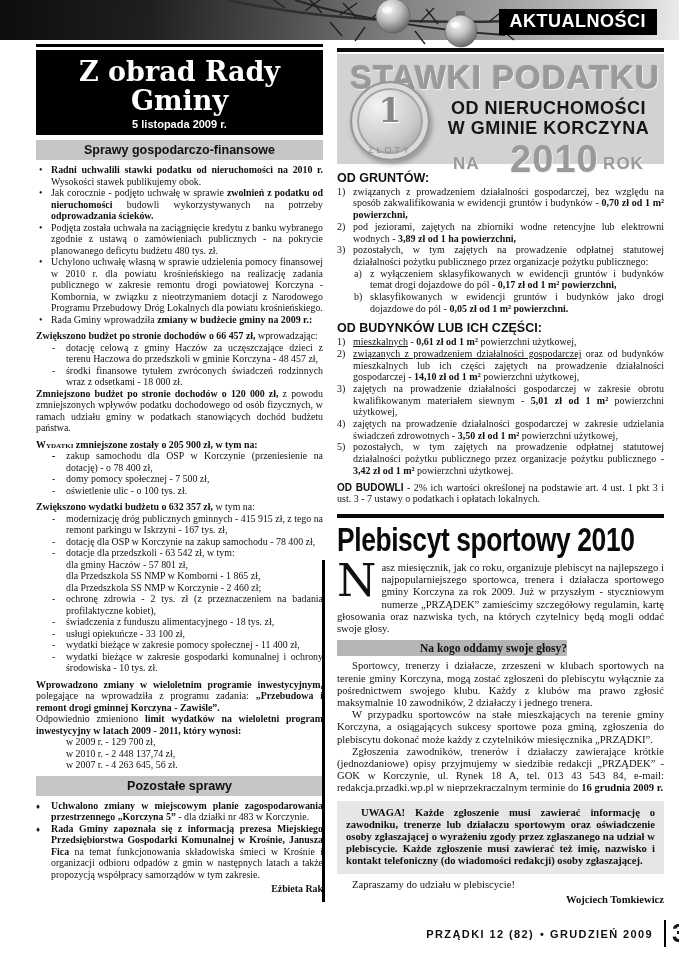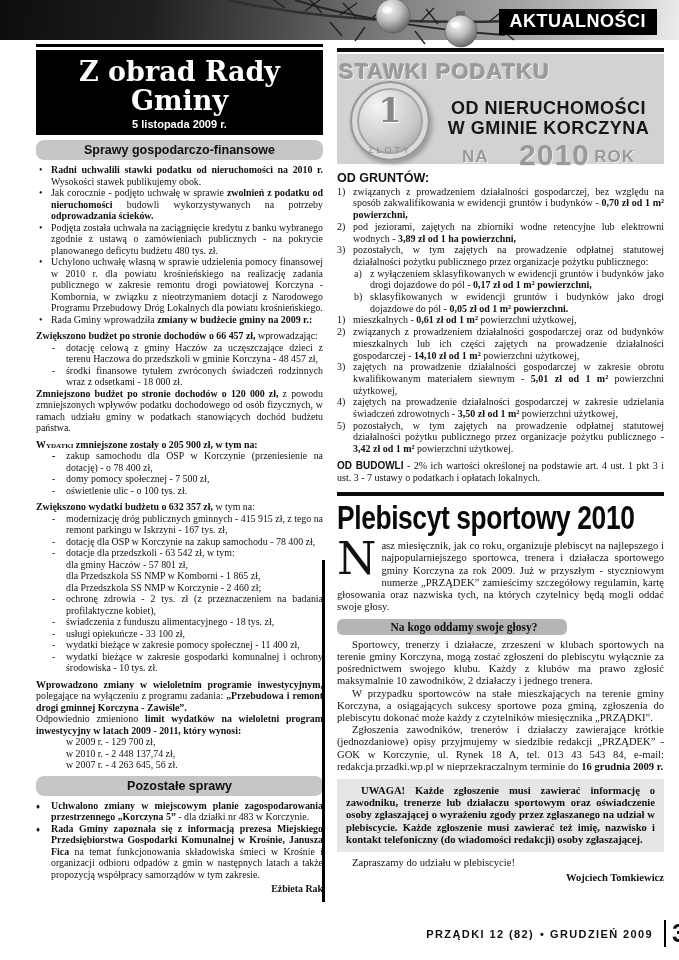--- a/index.html
+++ b/index.html
@@ -28,74 +28,74 @@
 
   
   .col-body{text-align:justify;}
   .left-body{font-size:9.9px;line-height:11.5px;margin-top:4px;}
   .tax-body{font-size:10px;line-height:11.7px;margin-top:7px;}
   .pleb-body{font-size:10.6px;line-height:12.2px;}
 
   .blk{margin:0;}
   .gap{margin-top:5px;}
   .b{font-weight:bold;}
-  .u{}
+  .u{text-decoration:underline;}
   .sf{font-family:"Liberation Sans",sans-serif;}
   .sc{font-variant:small-caps;}
 
   .bullet{position:relative;padding-left:15px;}
   .bullet>.mk{position:absolute;left:3px;}
   .diamond{position:relative;padding-left:15px;}
   .diamond>.mk{position:absolute;left:0;font-size:8px;top:1px;}
   .dash{position:relative;padding-left:30px;}
   .dash>.mk{position:absolute;left:16px;}
   .sub{padding-left:30px;}
   .para{}
   .num{position:relative;padding-left:16px;}
   .num>.mk{position:absolute;left:0;}
   .alpha{position:relative;padding-left:33px;}
   .alpha>.mk{position:absolute;left:17px;}
 
   .grayhead{background:var(--gray-bar,#c6c6c6);font-family:"Liberation Sans",sans-serif;
             font-weight:bold;font-size:12.5px;line-height:14px;text-align:center;
-            padding:3px 0;margin:5px 0 4px;border-radius:8px;}
+            padding:3px 0;margin:5px 0 4px;}
   .taxhead{font-family:"Liberation Sans",sans-serif;font-weight:bold;font-size:12.5px;
            margin-top:9px;margin-bottom:1px;text-align:left;}
   .sign{text-align:right;font-weight:bold;margin-top:3px;}
 
   
   .taxbox{position:relative;background:var(--header-gray,#d2d2d2);height:110px;margin-top:2px;}
-  .tax-title{position:absolute;top:5px;left:2px;right:4px;text-align:left;
-             font-family:"Liberation Sans",sans-serif;font-weight:bold;font-size:22px;
+  .tax-title{position:absolute;top:5px;left:2px;right:4px;text-align:right;
+             font-family:"Liberation Sans",sans-serif;font-weight:bold;font-size:33px;
              letter-spacing:1px;color:var(--title-gray,#9a9a9a);
              text-shadow:1px 1px 0 #efefef,-1px -1px 1px rgba(0,0,0,.28);}
   .coin{position:absolute;left:13px;top:27px;width:76px;height:76px;border-radius:50%;
         background:radial-gradient(circle at 35% 30%,#f4f4f4,#c8c8c8 55%,#8d8d8d 95%);
         border:2px solid #979797;
         box-shadow:inset 0 0 0 5px #dadada,inset 0 0 0 7px #a5a5a5,2px 3px 5px rgba(0,0,0,.3);}
   .coin-value{font-family:"DejaVu Serif",serif;font-size:33px;line-height:33px;font-weight:bold;
               color:#878787;text-align:center;margin-top:11px;text-shadow:1px 1px 0 #fff;}
   .coin-cur{font-size:9px;letter-spacing:3px;color:#909090;text-align:center;margin-top:18px;
             font-family:"Liberation Sans",sans-serif;}
   .tax-sub{position:absolute;left:102px;right:6px;top:44px;text-align:center;
            font-family:"Liberation Sans",sans-serif;font-weight:bold;color:#161616;}
   .tax-sub1,.tax-sub2{font-size:18px;line-height:20px;letter-spacing:.5px;}
   .tax-year{margin-top:0;color:var(--title-gray,#9a9a9a);text-shadow:1px 1px 0 #eee;}
   .yp,.ys{font-size:17px;letter-spacing:1px;}
-  .yy{font-size:30px;letter-spacing:1px;vertical-align:-3px;margin-left:26px;}
+  .yy{font-size:38px;letter-spacing:1px;vertical-align:-3px;margin-left:26px;}
 
   
   .pleb-rule{margin-top:9px;}
   .pleb-title{font-family:"Liberation Sans",sans-serif;font-weight:bold;font-size:33px;
               line-height:38px;white-space:nowrap;letter-spacing:-.5px;color:#0a0a0a;
               transform:scaleX(.8);transform-origin:0 50%;margin:3px 0 3px;}
   .dropcappara .dropcap{float:left;font-family:"DejaVu Serif",serif;font-size:45px;
                         line-height:36px;padding:1px 5px 0 0;}
   .plebhead{background:#b5b5b5;width:63%;font-weight:bold;font-size:11.5px;
-            padding:2px 0 2px 24px;margin:5px 0 4px;text-align:center;border-radius:6px;}
+            padding:2px 0 2px 24px;margin:5px 0 4px;text-align:right;}
   .pindent{text-indent:15px;}
   .graybox{background:var(--gray-box,#e6e6e6);font-weight:bold;padding:6px 9px;
            margin:6px 0 5px;text-indent:15px;}
 
   
   .footer{position:absolute;right:16px;bottom:12px;display:flex;align-items:center;gap:6px;
           font-family:"Liberation Sans",sans-serif;}
   .fj,.fd{font-weight:bold;font-size:11px;letter-spacing:1.4px;}
   .fsep{font-size:11px;font-weight:bold;}
   .fbar{width:2px;height:27px;background:#000;margin-left:5px;}
@@ -172,21 +172,21 @@
         <div class="blk dash"><span class="mk">-</span><span>dotację dla OSP w Korczynie na zakup samochodu - 78 400 zł,</span></div>
         <div class="blk dash"><span class="mk">-</span><span>dotacje dla przedszkoli - 63 542 zł, w tym:</span></div>
         <div class="blk sub"><span>dla gminy Haczów - 57 801 zł,</span></div>
         <div class="blk sub"><span>dla Przedszkola SS NMP w Komborni - 1 865 zł,</span></div>
         <div class="blk sub"><span>dla Przedszkola SS NMP w Korczynie - 2 460 zł;</span></div>
         <div class="blk dash"><span class="mk">-</span><span>ochronę zdrowia - 2 tys. zł (z przeznaczeniem na badania profilaktyczne kobiet),</span></div>
         <div class="blk dash"><span class="mk">-</span><span>świadczenia z funduszu alimentacyjnego - 18 tys. zł,</span></div>
         <div class="blk dash"><span class="mk">-</span><span>usługi opiekuńcze - 33 100 zł,</span></div>
         <div class="blk dash"><span class="mk">-</span><span>wydatki bieżące w zakresie pomocy społecznej - 11 400 zł,</span></div>
         <div class="blk dash"><span class="mk">-</span><span>wydatki bieżące w zakresie gospodarki komunalnej i ochrony środowiska - 10 tys. zł.</span></div>
-        <div class="blk para gap"><span class="b">Wprowadzono zmiany w wieloletnim programie inwestycyjnym,</span><span> polegające na wyłączeniu z programu zadania: </span><span class="b">„Przebudowa i remont drogi gminnej Korczyna - Zawiśle”.</span></div>
+        <div class="blk para gap"><span class="b">Wprowadzono zmiany w wieloletnim programie inwestycyjnym,</span><span> polegające na wprowadziła z programu zadania: </span><span class="b">„Przebudowa i remont drogi gminnej Korczyna - Zawiśle”.</span></div>
         <div class="blk para"><span>Odpowiednio zmieniono </span><span class="b">limit wydatków na wieloletni program inwestycyjny w latach 2009 - 2011, który wynosi:</span></div>
         <div class="blk sub"><span>w 2009 r. - 129 700 zł,</span></div>
         <div class="blk sub"><span>w 2010 r. - 2 448 137,74 zł,</span></div>
         <div class="blk sub"><span>w 2007 r. - 4 263 645, 56 zł.</span></div>
         <div class="blk grayhead"><span>Pozostałe sprawy</span></div>
         <div class="blk diamond"><span class="mk">♦</span><span class="b">Uchwalono zmiany w miejscowym planie zagospodarowania przestrzennego „Korczyna 5”</span><span> - dla działki nr 483 w Korczynie.</span></div>
         <div class="blk diamond"><span class="mk">♦</span><span class="b">Rada Gminy zapoznała się z informacją prezesa Miejskiego Przedsiębiorstwa Gospodarki Komunalnej w Krośnie, Janusza Fica</span><span> na temat funkcjonowania składowiska śmieci w Krośnie i organizacji odbioru odpadów z gmin w następnych latach a także propozycją współpracy samorządów w tym zakresie.</span></div>
         <div class="blk sign"><span class="b">Eżbieta Rak</span></div>
       </div>
   </div>
@@ -211,22 +211,23 @@
           <span class="ys">ROK</span>
         </div>
       </div>
     </div>
 
     <div class="col-body tax-body">
         <div class="blk taxhead"><span>OD GRUNTÓW:</span></div>
         <div class="blk num"><span class="mk">1)</span><span>związanych z prowadzeniem działalności gospodarczej, bez względu na sposób zakwalifikowania w ewidencji gruntów i budynków - </span><span class="b">0,70 zł od 1 m² powierzchni,</span></div>
         <div class="blk num"><span class="mk">2)</span><span>pod jeziorami, zajętych na zbiorniki wodne retencyjne lub elektrowni wodnych - </span><span class="b">3,89 zł od 1 ha powierzchni,</span></div>
         <div class="blk num"><span class="mk">3)</span><span>pozostałych, w tym zajętych na prowadzenie odpłatnej statutowej działalności pożytku publicznego przez organizacje pożytku publicznego:</span></div>
-        <div class="blk alpha"><span class="mk">a)</span><span>z wyłączeniem sklasyfikowanych w ewidencji gruntów i budynków jako drogi dojazdowe do pól - </span><span class="b">0,17 zł od 1 m² powierzchni,</span></div>
+        <div class="blk alpha"><span class="mk">a)</span><span>z wyłączeniem sklasyfikowanych w ewidencji gruntów i budynków temat drogi dojazdowe do pól - </span><span class="b">0,17 zł od 1 m² powierzchni,</span></div>
         <div class="blk alpha"><span class="mk">b)</span><span>sklasyfikowanych w ewidencji gruntów i budynków jako drogi dojazdowe do pól - </span><span class="b">0,05 zł od 1 m² powierzchni.</span></div>
+        <div class="blk taxhead"><span>OD BUDYNKÓW LUB ICH CZĘŚCI:</span></div>
         <div class="blk num"><span class="mk">1)</span><span class="u">mieszkalnych</span><span> - </span><span class="b">0,61 zł od 1 m²</span><span> powierzchni użytkowej,</span></div>
         <div class="blk num"><span class="mk">2)</span><span class="u">związanych z prowadzeniem działalności gospodarczej</span><span> oraz od budynków mieszkalnych lub ich części zajętych na prowadzenie działalności gospodarczej - </span><span class="b">14,10 zł od 1 m²</span><span> powierzchni użytkowej,</span></div>
         <div class="blk num"><span class="mk">3)</span><span>zajętych na prowadzenie działalności gospodarczej w zakresie obrotu kwalifikowanym materiałem siewnym - </span><span class="b">5,01 zł od 1 m²</span><span> powierzchni użytkowej,</span></div>
         <div class="blk num"><span class="mk">4)</span><span>zajętych na prowadzenie działalności gospodarczej w zakresie udzielania świadczeń zdrowotnych - </span><span class="b">3,50 zł od 1 m²</span><span> powierzchni użytkowej,</span></div>
         <div class="blk num"><span class="mk">5)</span><span>pozostałych, w tym zajętych na prowadzenie odpłatnej statutowej działalności pożytku publicznego przez organizacje pożytku publicznego - </span><span class="b">3,42 zł od 1 m²</span><span> powierzchni użytkowej.</span></div>
         <div class="blk para gap"><span class="b sf">OD BUDOWLI</span><span> - 2% ich wartości określonej na podstawie art. 4 ust. 1 pkt 3 i ust. 3 - 7 ustawy o podatkach i opłatach lokalnych.</span></div>
       </div>
 
     <div class="rule-thick pleb-rule"></div>
     <div class="pleb-title">Plebiscyt sportowy 2010</div>

